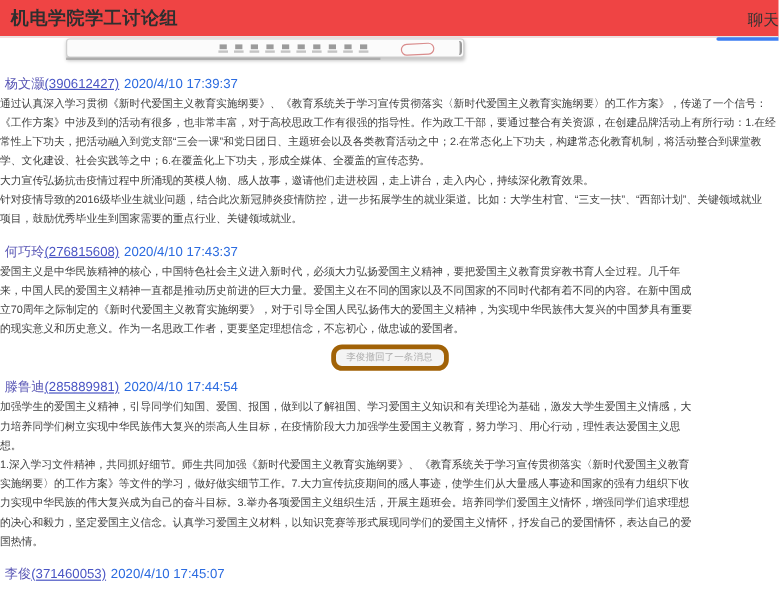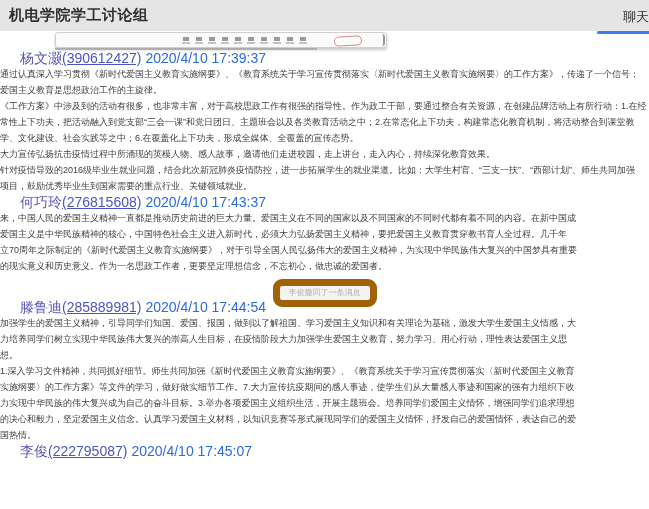--- a/index.html
+++ b/index.html
@@ -1,48 +1,48 @@
 <!DOCTYPE html>
 <html><head>
 <meta charset="utf-8">
 <style>
   html,body{margin:0;padding:0;background:#fff;}
   .window{position:relative;width:649px;height:509px;background:#ffffff;overflow:hidden;
           font-family:"Liberation Sans",sans-serif;}
   
-  .titlebar{position:absolute;left:0;top:0;width:649px;height:30px;background:#e5e5e5;
+  .titlebar{position:absolute;left:0;top:0;width:649px;height:30px;background:#ef4444;
             border-bottom:1px solid #e5e5e5;}
   .title{position:absolute;left:9px;top:6px;font-size:15px;font-weight:700;color:#2f2f2f;letter-spacing:.5px;}
   .chat-tab{position:absolute;left:623px;top:8px;width:46px;height:18px;overflow:hidden;
             white-space:nowrap;font-size:13px;color:#333;cursor:pointer;}
   .tab-underline{position:absolute;left:597px;top:31px;width:52px;height:3px;background:#3d7ef2;border-radius:2px 0 0 2px;}
   
   .toolbar-strip{position:absolute;left:55px;top:32px;width:332px;height:16px;background:#fbfbfb;
                  border:1px solid #cfcfcf;border-radius:3px;box-shadow:0 2px 3px rgba(0,0,0,.22);
                  display:flex;align-items:center;padding-left:126px;box-sizing:border-box;}
   .t-icon{width:7px;margin-right:6px;flex:0 0 auto;}
   .t-icon .ic{width:6px;height:4px;background:#9b9b9b;margin:0 auto 1px auto;}
   .t-icon .lb{width:8px;height:2px;background:#c4c4c4;}
   .red-mark{position:absolute;right:24px;top:3px;width:26px;height:8px;border:1px solid #d98c8c;
             border-radius:6px;transform:rotate(-3deg);}
   .strip-bracket{position:absolute;right:1px;top:1px;width:4px;height:12px;
                  border-right:2px solid #9a9a9a;border-radius:0 3px 3px 0;}
   .strip-underline{position:absolute;left:55px;top:48px;width:262px;height:2px;background:#9a9a9a;opacity:.65;}
   
   .messages{position:absolute;left:0;top:50px;width:649px;overflow:hidden;}
-  .msg-header{height:16px;line-height:16px;padding-left:20px;font-size:14px;white-space:nowrap;}
+  .msg-header{height:16px;line-height:16px;padding-left:4px;font-size:11px;white-space:nowrap;margin-top:12px;}
   .sender{color:#5a57b5;cursor:pointer;}
   .qq{color:#4a55c4;text-decoration:underline;cursor:pointer;}
   .time{color:#2b6be0;margin-left:4px;}
   .msg-line{height:16px;line-height:16px;font-size:9px;color:#3f3f3f;
             white-space:nowrap;overflow:hidden;}
   
   .recall-row{height:16px;margin:5px 0 4px 0;text-align:center;}
   .recall-pill{display:inline-block;padding:2px 9px;font-size:8px;line-height:10px;background:#f4f4f4;
-               border:7px solid #a16207;border-radius:9px;color:#aeaeae;}
+               border:4px solid #a16207;border-radius:9px;color:#aeaeae;}
 </style>
 </head>
 <body>
 
 <div class="window">
 
   <div class="titlebar">
     <div class="title">机电学院学工讨论组</div>
     <div class="chat-tab">聊天</div>
   </div>
@@ -95,37 +95,36 @@
   <div class="strip-underline"></div>
 
   <div class="messages">
 
     <div>
       <div class="msg-header">
         <span class="sender">杨文灏</span><span class="qq">(390612427)</span><span class="time">2020/4/10 17:39:37</span>
       </div>
       <div>
           <div class="msg-line">通过认真深入学习贯彻《新时代爱国主义教育实施纲要》、《教育系统关于学习宣传贯彻落实〈新时代爱国主义教育实施纲要〉的工作方案》，传递了一个信号：</div>
-          <div class="msg-line">爱国主义教育是思想政治工作的主旋律。</div>
           <div class="msg-line">《工作方案》中涉及到的活动有很多，也非常丰富，对于高校思政工作有很强的指导性。作为政工干部，要通过整合有关资源，在创建品牌活动上有所行动：1.在经</div>
           <div class="msg-line">常性上下功夫，把活动融入到党支部“三会一课”和党日团日、主题班会以及各类教育活动之中；2.在常态化上下功夫，构建常态化教育机制，将活动整合到课堂教</div>
           <div class="msg-line">学、文化建设、社会实践等之中；6.在覆盖化上下功夫，形成全媒体、全覆盖的宣传态势。</div>
           <div class="msg-line">大力宣传弘扬抗击疫情过程中所涌现的英模人物、感人故事，邀请他们走进校园，走上讲台，走入内心，持续深化教育效果。</div>
-          <div class="msg-line">针对疫情导致的2016级毕业生就业问题，结合此次新冠肺炎疫情防控，进一步拓展学生的就业渠道。比如：大学生村官、“三支一扶”、“西部计划”、师生共同加强</div>
+          <div class="msg-line">针对疫情导致的2016级毕业生就业问题，结合此次新冠肺炎疫情防控，进一步拓展学生的就业渠道。比如：大学生村官、“三支一扶”、“西部计划”、关键领域就业</div>
           <div class="msg-line">项目，鼓励优秀毕业生到国家需要的重点行业、关键领域就业。</div>
         </div>
     </div>
 
     <div>
       <div class="msg-header">
         <span class="sender">何巧玲</span><span class="qq">(276815608)</span><span class="time">2020/4/10 17:43:37</span>
       </div>
       <div>
+          <div class="msg-line">爱国主义是中华民族精神的核心，中国特色社会主义进入新时代，必须大力弘扬爱国主义精神，要把爱国主义教育贯穿教书育人全过程。几千年</div>
           <div class="msg-line">来，中国人民的爱国主义精神一直都是推动历史前进的巨大力量。爱国主义在不同的国家以及不同国家的不同时代都有着不同的内容。在新中国成</div>
-          <div class="msg-line">爱国主义是中华民族精神的核心，中国特色社会主义进入新时代，必须大力弘扬爱国主义精神，要把爱国主义教育贯穿教书育人全过程。几千年</div>
           <div class="msg-line">立70周年之际制定的《新时代爱国主义教育实施纲要》，对于引导全国人民弘扬伟大的爱国主义精神，为实现中华民族伟大复兴的中国梦具有重要</div>
           <div class="msg-line">的现实意义和历史意义。作为一名思政工作者，更要坚定理想信念，不忘初心，做忠诚的爱国者。</div>
         </div>
     </div>
 
     <div class="recall-row">
       <span class="recall-pill">李俊撤回了一条消息</span>
     </div>
 
     <div>
@@ -139,19 +138,19 @@
           <div class="msg-line">1.深入学习文件精神，共同抓好细节。师生共同加强《新时代爱国主义教育实施纲要》、《教育系统关于学习宣传贯彻落实〈新时代爱国主义教育</div>
           <div class="msg-line">实施纲要〉的工作方案》等文件的学习，做好做实细节工作。7.大力宣传抗疫期间的感人事迹，使学生们从大量感人事迹和国家的强有力组织下收</div>
           <div class="msg-line">力实现中华民族的伟大复兴成为自己的奋斗目标。3.举办各项爱国主义组织生活，开展主题班会。培养同学们爱国主义情怀，增强同学们追求理想</div>
           <div class="msg-line">的决心和毅力，坚定爱国主义信念。认真学习爱国主义材料，以知识竞赛等形式展现同学们的爱国主义情怀，抒发自己的爱国情怀，表达自己的爱</div>
           <div class="msg-line">国热情。</div>
         </div>
     </div>
 
     <div>
       <div class="msg-header">
-        <span class="sender">李俊</span><span class="qq">(222795087)</span><span class="time">2020/4/10 17:45:07</span>
+        <span class="sender">李俊</span><span class="qq">(371460053)</span><span class="time">2020/4/10 17:45:07</span>
       </div>
       <div></div>
     </div>
 
   </div>
 </div>
 
 </body></html>

